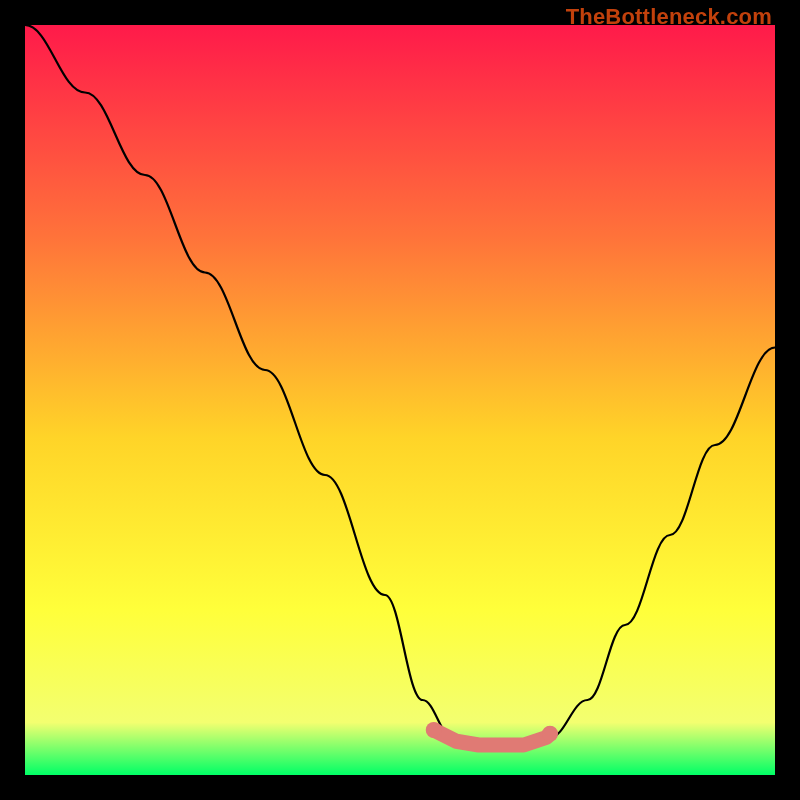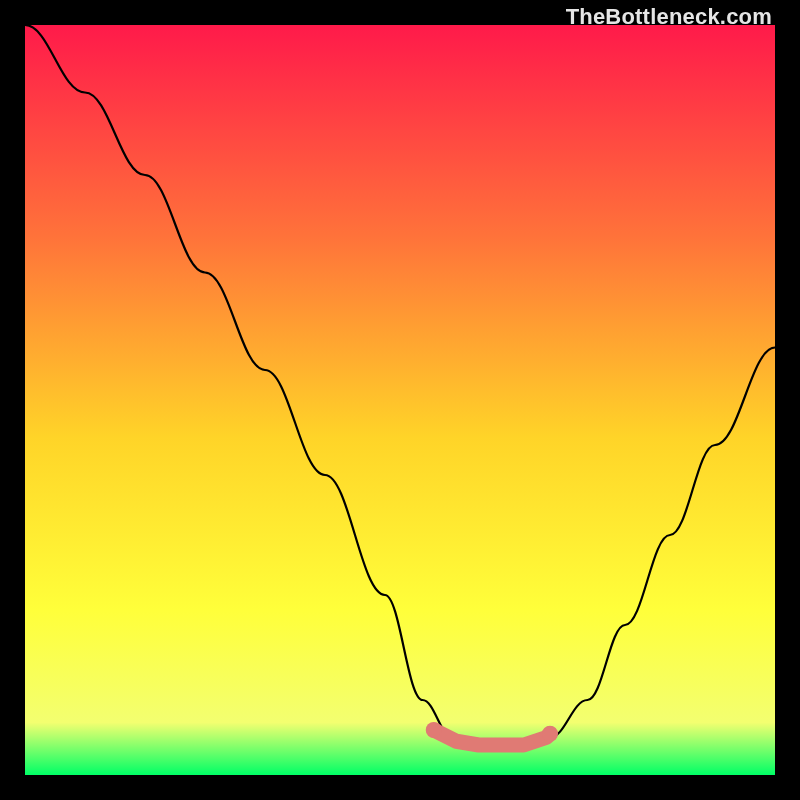--- a/index.html
+++ b/index.html
@@ -1,19 +1,19 @@
 <!DOCTYPE html>
 <html><head>
 <meta charset="utf-8">
 <style>
   * { margin: 0; padding: 0; box-sizing: border-box; }
   html, body { width: 800px; height: 800px; background: #000; overflow: hidden; }
   .container { position: relative; width: 800px; height: 800px; background: #000; }
   .plot-area { position: absolute; left: 25px; top: 25px; width: 750px; height: 750px; }
-  .watermark { position: absolute; top: 4px; right: 28px; font-family: Arial, Helvetica, sans-serif; font-size: 22px; font-weight: bold; color: #e5e5e5; letter-spacing: 0.2px; }
+  .watermark { position: absolute; top: 4px; right: 28px; font-family: Arial, Helvetica, sans-serif; font-size: 22px; font-weight: bold; color: #c2410c; letter-spacing: 0.2px; }
   svg { display: block; }
 </style>
 </head>
 <body>
 
 <div class="container">
 
   <div class="plot-area">
     <svg width="750" height="750" viewBox="0 0 750 750">
       <defs>

